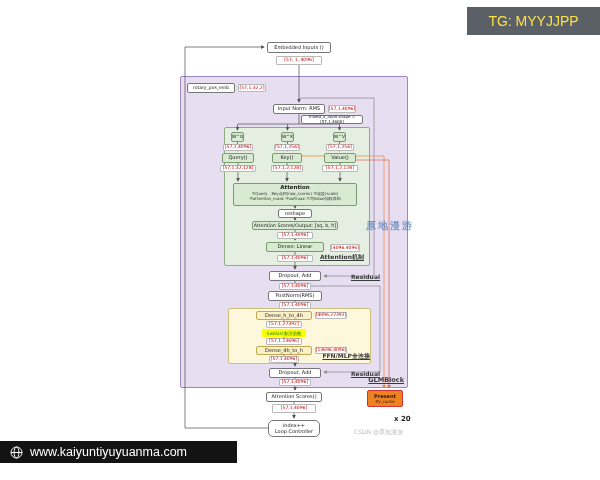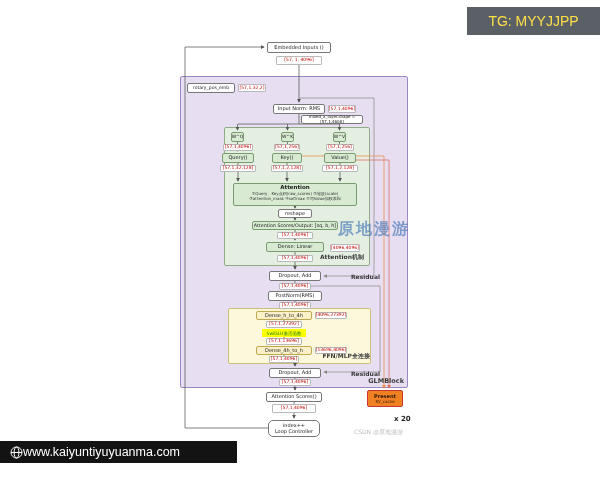--- a/index.html
+++ b/index.html
@@ -10,36 +10,36 @@
   .purple{background:var(--purple_bg);border:1px solid var(--purple_border);border-radius:2px;}
   .green{background:var(--green_bg);border:1px solid var(--green_border);border-radius:2px;}
   .yellow{background:var(--yellow_bg);border:1px solid var(--yellow_border);border-radius:2px;}
   
   .node{background:#fff;border:1px solid #777;border-radius:2px;display:flex;align-items:center;
         justify-content:center;text-align:center;font-size:5px;line-height:1.05;color:#1c1c1c;}
   .gnode{background:var(--node_green_bg);border-color:var(--node_green_border);}
   .ynode{background:var(--node_yellow_bg);border-color:var(--node_yellow_border);}
   .shape{background:#fff;border:1px solid #b9b9b9;border-radius:1px;display:flex;align-items:center;
          justify-content:center;font-size:4.5px;line-height:1;color:var(--shape_red);}
-  .lbl{font-weight:bold;font-size:6px;color:#3a3a3a;display:flex;align-items:flex-end;justify-content:flex-end;}
+  .lbl{font-weight:bold;font-size:6px;color:#3a3a3a;display:flex;align-items:center;justify-content:flex-end;text-decoration:underline;}
   .attn{flex-direction:column;justify-content:flex-start;padding-top:1px;gap:1px;}
   .attn-title{font-size:5.5px;font-weight:bold;}
   .attn-line{font-size:4px;color:#333;}
   .orange{background:var(--orange_bg);border:1px solid var(--orange_border);border-radius:2px;
           display:flex;flex-direction:column;align-items:center;justify-content:center;color:#31190a;}
   .orange .t1{font-size:5px;font-weight:bold;}
   .orange .t2{font-size:4px;}
   .loopnode{border-radius:5px;flex-direction:column;}
   .times{font-weight:bold;font-size:7px;color:#222;}
   
   .badge{background:var(--badge_bg);color:#fde047;font-size:14px;display:flex;align-items:center;
          justify-content:center;font-family:"Liberation Sans",sans-serif;}
   .footer{background:var(--footer_bg);color:#fff;font-size:12.5px;display:flex;align-items:center;
-          padding-left:10px;font-family:"Liberation Sans",sans-serif;}
-  .watermark{color:var(--watermark_blue);opacity:.62;font-size:16px;font-weight:bold;letter-spacing:2px;}
+          gap:7px;padding-left:10px;font-family:"Liberation Sans",sans-serif;}
+  .watermark{color:var(--watermark_blue);opacity:.62;font-size:10px;font-weight:bold;letter-spacing:2px;margin-left:28px;}
   .csdn{color:#bcbcbc;font-size:6px;}
   
   svg.wires{position:absolute;left:0;top:0;pointer-events:none;}
   .wire{fill:none;stroke-width:.75;}
   .w-dark{stroke:var(--line_dark);}
   .w-gray{stroke:var(--line_gray);}
   .w-orange{stroke:var(--line_orange);}
   .w-red{stroke:var(--line_red);}
   .m-dark{fill:var(--line_dark);} .m-gray{fill:var(--line_gray);}
   .m-orange{fill:var(--line_orange);} .m-red{fill:var(--line_red);}

